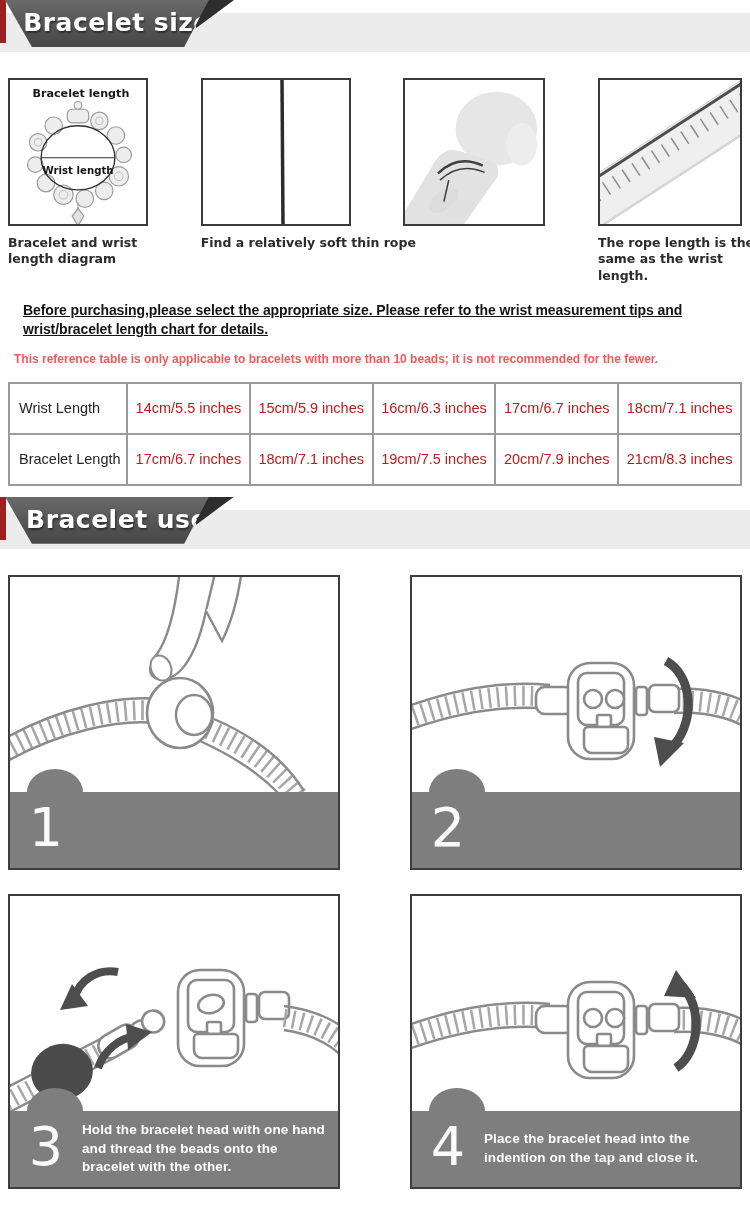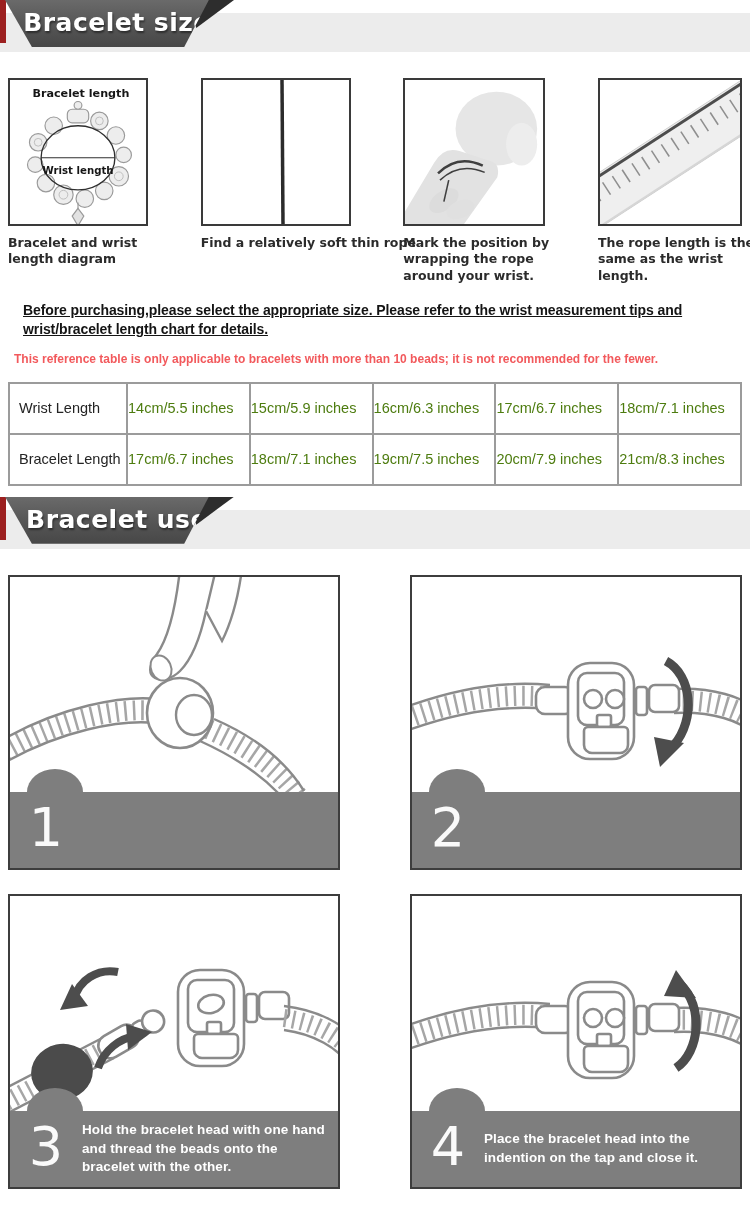--- a/index.html
+++ b/index.html
@@ -36,22 +36,22 @@
   .cap-nowrap { white-space:nowrap; text-align:center; }
   
   .intro {
     margin:14px 23px 0; font-size:14px; font-weight:bold; line-height:1.38;
     color:#141414; letter-spacing:-.1px;text-decoration:underline;
   }
   .warning { margin:12px 14px 0; font-size:12px; font-weight:bold; color:#f2595c; }
   
   table.size { border-collapse:collapse; margin:16px 8px 0; width:734px; table-layout:fixed; }
   table.size td {
-    border:2px solid #9b9b9b; height:51px; font-size:14.5px; color:#4d7c0f;
-    vertical-align:middle; background:#fff;
+    border:2px solid #9b9b9b; height:51px; font-size:14.5px; color:#b91c1c;
+    text-align:center; vertical-align:middle; background:#fff;
   }
   table.size td.rowhead { text-align:left; padding-left:9px; color:#242424; width:118px; }
   
   .panel-grid { display:flex; flex-wrap:wrap; justify-content:space-between; padding:0 8px; margin-top:26px; }
   .panel { width:332px; height:295px; border:2px solid #3d3d3d; background:#fff;
            display:flex; flex-direction:column; margin-bottom:24px; }
   .panel-art { flex:1; overflow:hidden; }
   .panel-band { position:relative; height:76px; background:#7e7e7e; display:flex; align-items:center; }
   .panel-bump { position:absolute; top:-23px; left:17px; width:56px; height:23px;
                 background:#7e7e7e; border-radius:56px 56px 0 0 / 46px 46px 0 0; }
@@ -129,21 +129,20 @@
         <ellipse cx="94" cy="50" rx="42" ry="38" fill="#e6e6e6"></ellipse>
         <ellipse cx="120" cy="66" rx="16" ry="22" fill="#ededed"></ellipse>
         <path d="M-10,152 L30,85 Q40,68 56,73 L90,84 Q98,88 95,100 L58,152 Z" fill="#e2e2e2"></path>
         <ellipse cx="40" cy="124" rx="17" ry="10" fill="#dcdcdc" transform="rotate(-35 40 124)"></ellipse>
         <ellipse cx="57" cy="133" rx="15" ry="9" fill="#e0e0e0" transform="rotate(-22 57 133)"></ellipse>
         <path d="M34,96 Q54,76 80,88" stroke="#3f3f3f" stroke-width="2.6" fill="none"></path>
         <path d="M36,103 Q56,84 82,95" stroke="#3f3f3f" stroke-width="1.6" fill="none"></path>
         <path d="M45,103 L40,125" stroke="#3f3f3f" stroke-width="1.6" fill="none"></path>
       </svg>
     </div>
-    <div class="fig-caption" style="width:172px;">Mark the position by wrapping the rope around your wrist.</div>
   </div>
 
   <div class="fig-col" style="width:144px;">
     <div class="fig-box">
       <svg width="140" height="144" viewBox="0 0 144 148">
         <g transform="rotate(-33 72 74)">
           <rect x="-45" y="52" width="240" height="48" fill="#efefef" stroke="#cccccc" stroke-width="1"></rect>
           <line x1="-45" y1="55" x2="195" y2="55" stroke="#4d4d4d" stroke-width="3"></line>
           <line x1="-40" y1="70" x2="195" y2="70" stroke="#8f8f8f" stroke-width="15" stroke-dasharray="1.6 10.4"></line>
           <line x1="-45" y1="99" x2="195" y2="99" stroke="#d6d6d6" stroke-width="2"></line>

